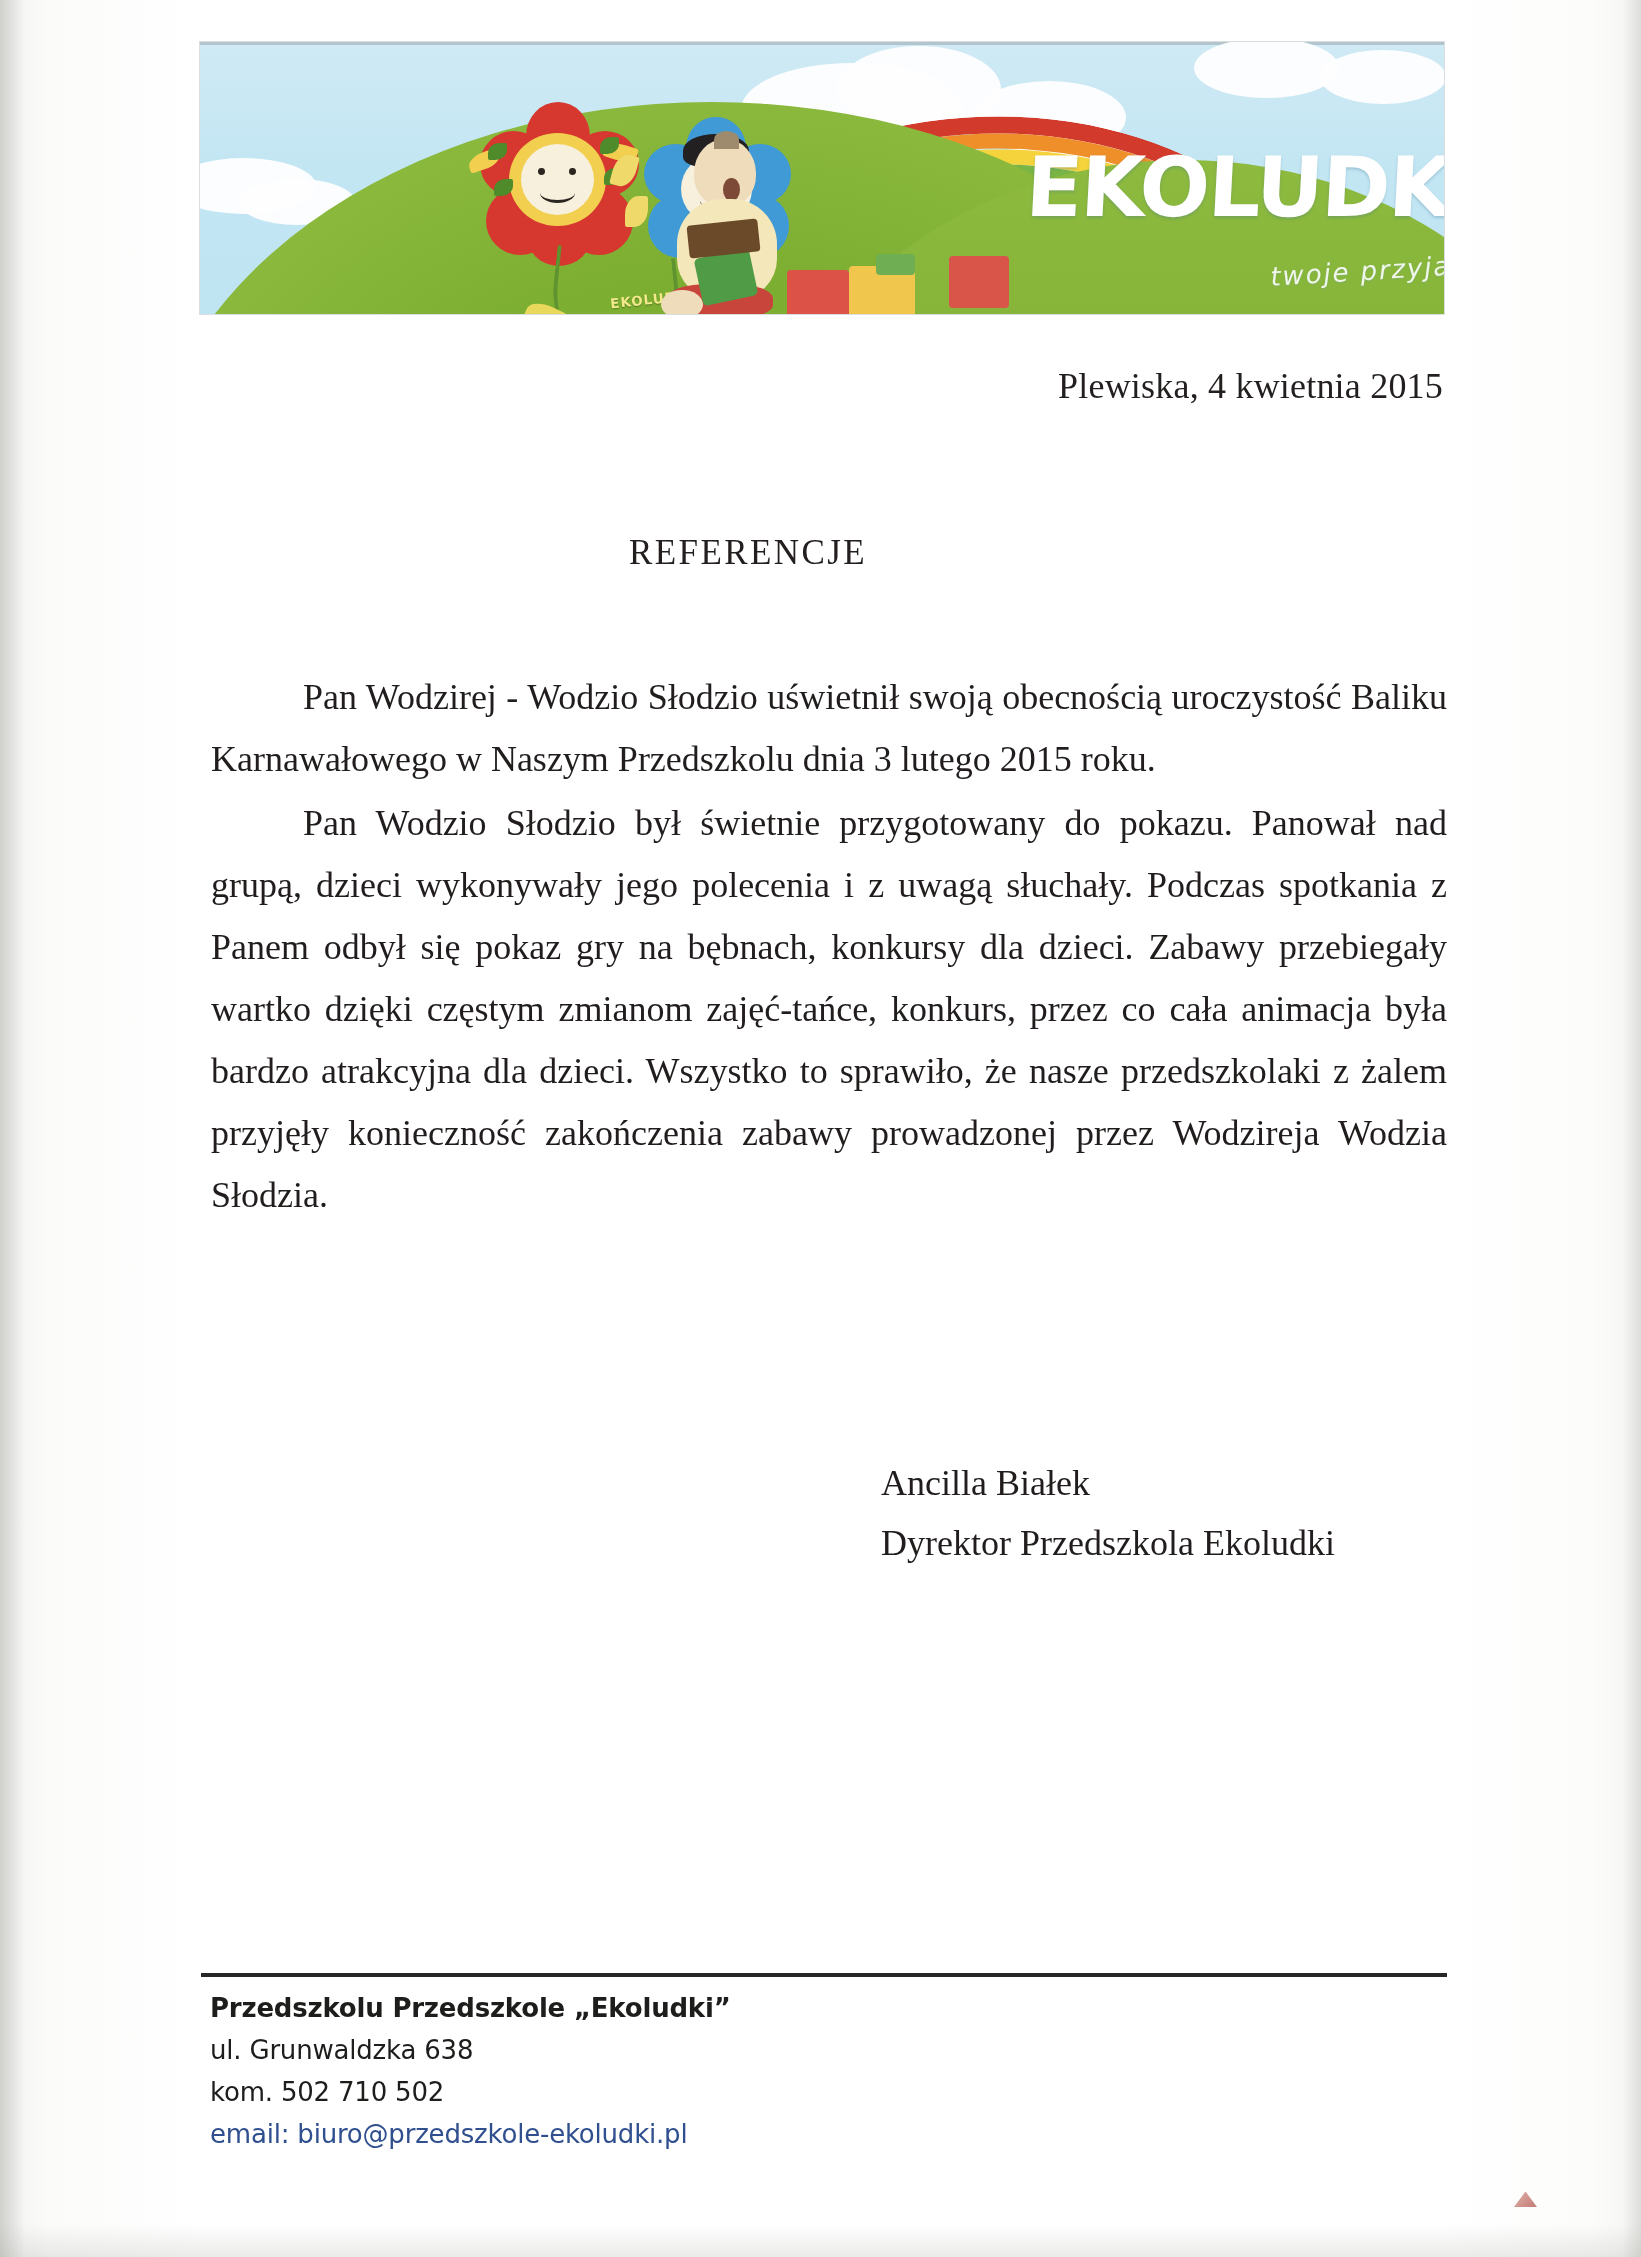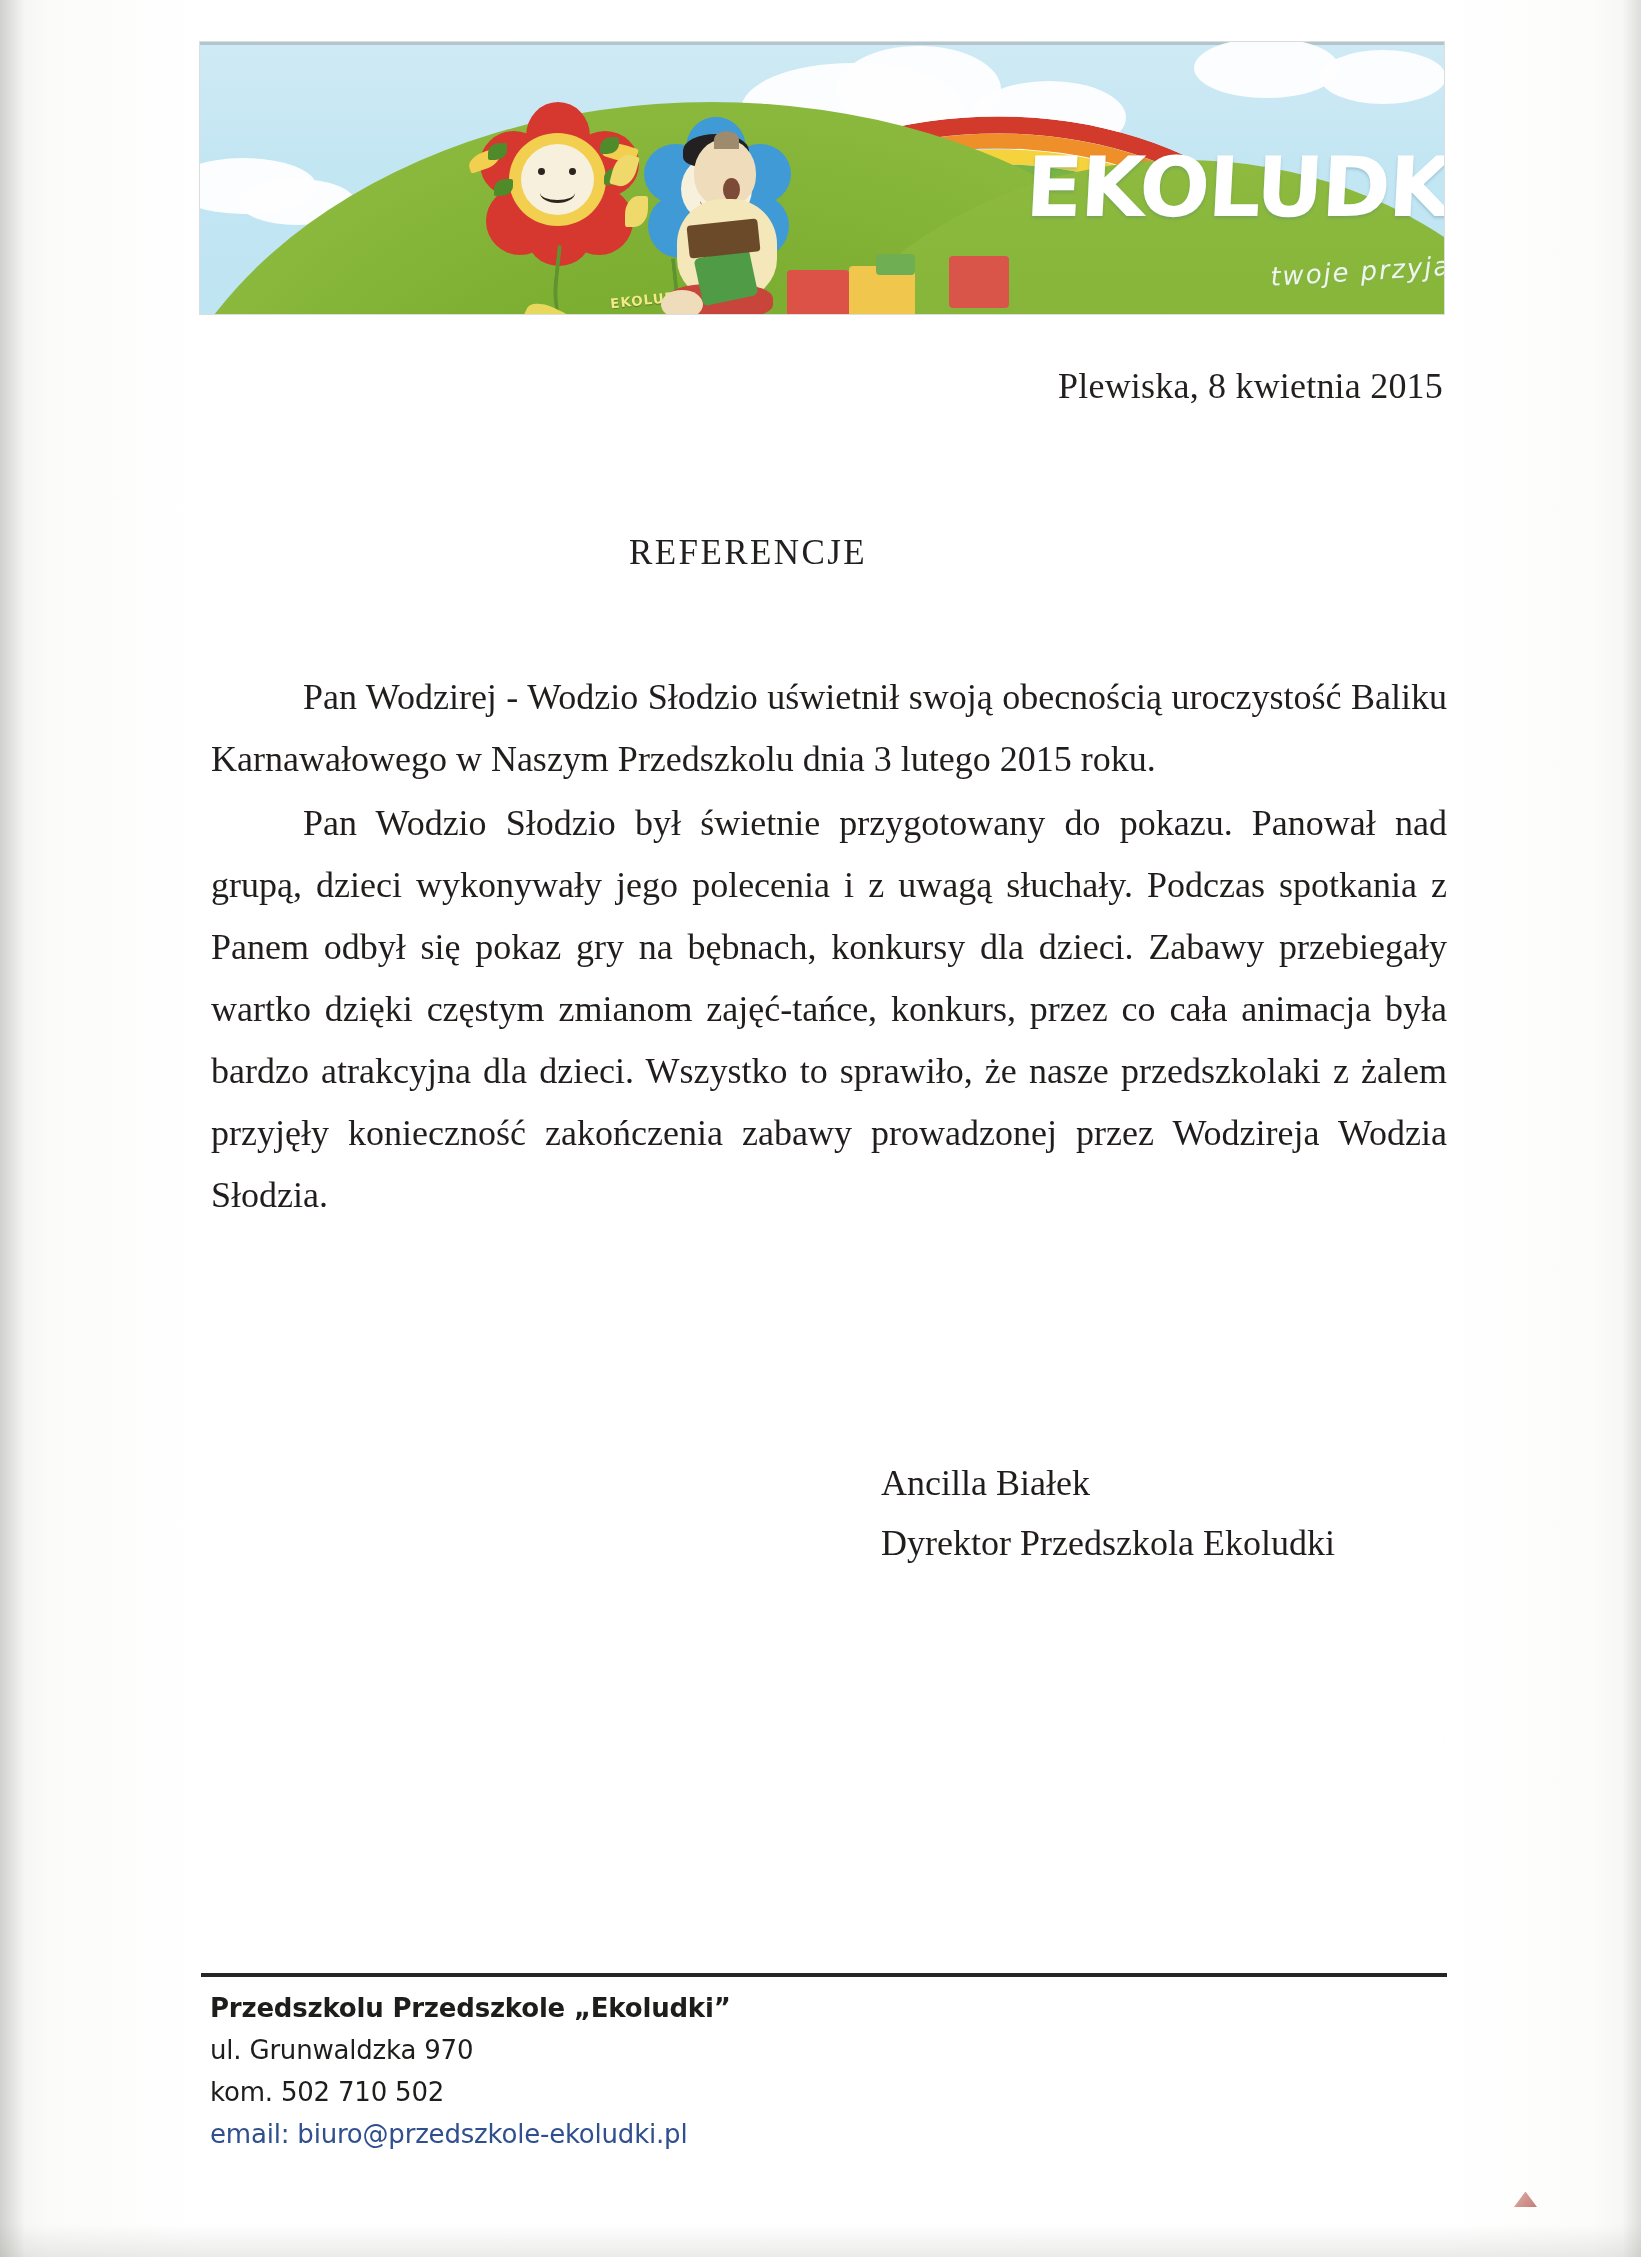--- a/index.html
+++ b/index.html
@@ -353,38 +353,38 @@
     </div>
 
     <div class="block" style="left:587px; top:228px; width:62px; height:54px; background:#dc5246;"></div>
     <div class="block" style="left:649px; top:224px; width:66px; height:56px; background:#f0c64d;"></div>
     <div class="block" style="left:749px; top:214px; width:60px; height:52px; background:#d9554a;"></div>
     <div class="block" style="left:676px; top:212px; width:39px; height:21px; background:#6fae52;"></div>
   <div id="logo-wordmark">EKOLUDKI</div>
       <div id="logo-tagline">twoje przyjazne przedszkole</div>
     </div>
 
-  <div id="doc-date">Plewiska, 8 kwietnia 2015</div>
+  <div id="doc-date">Plewiska, 4 kwietnia 2015</div>
 
   <div id="doc-title">REFERENCJE</div>
 
   <div id="doc-body">
     <p class="para">Pan Wodzirej - Wodzio Słodzio uświetnił swoją obecnością uroczystość Baliku Karnawałowego w Naszym Przedszkolu dnia 3 lutego 2015 roku.</p>
     <p class="para">Pan Wodzio Słodzio był świetnie przygotowany do pokazu. Panował nad grupą, dzieci wykonywały jego polecenia i z uwagą słuchały. Podczas spotkania z Panem odbył się pokaz gry na bębnach, konkursy dla dzieci. Zabawy przebiegały wartko dzięki częstym zmianom zajęć-tańce, konkurs, przez co cała animacja była bardzo atrakcyjna dla dzieci. Wszystko to sprawiło, że nasze przedszkolaki z żalem przyjęły konieczność zakończenia zabawy prowadzonej przez Wodzireja Wodzia Słodzia.</p>
   </div>
 
   <div id="signature">
     <div>Ancilla Białek</div>
     <div>Dyrektor Przedszkola Ekoludki</div>
   </div>
 
   <div id="footer-rule"></div>
   <div id="footer-block">
     <div id="footer-org">Przedszkolu Przedszkole „Ekoludki”</div>
-    <div>ul. Grunwaldzka 970</div>
+    <div>ul. Grunwaldzka 638</div>
     <div>kom. 502 710 502</div>
     <div id="footer-email">email: biuro@przedszkole-ekoludki.pl</div>
   </div>
   <div id="footer-email-mask"></div>
 
   <div class="corner-mark"></div>
 
   <div class="edge-shadow-left"></div>
   <div class="edge-shadow-right"></div>
   <div class="edge-shadow-bottom"></div>

